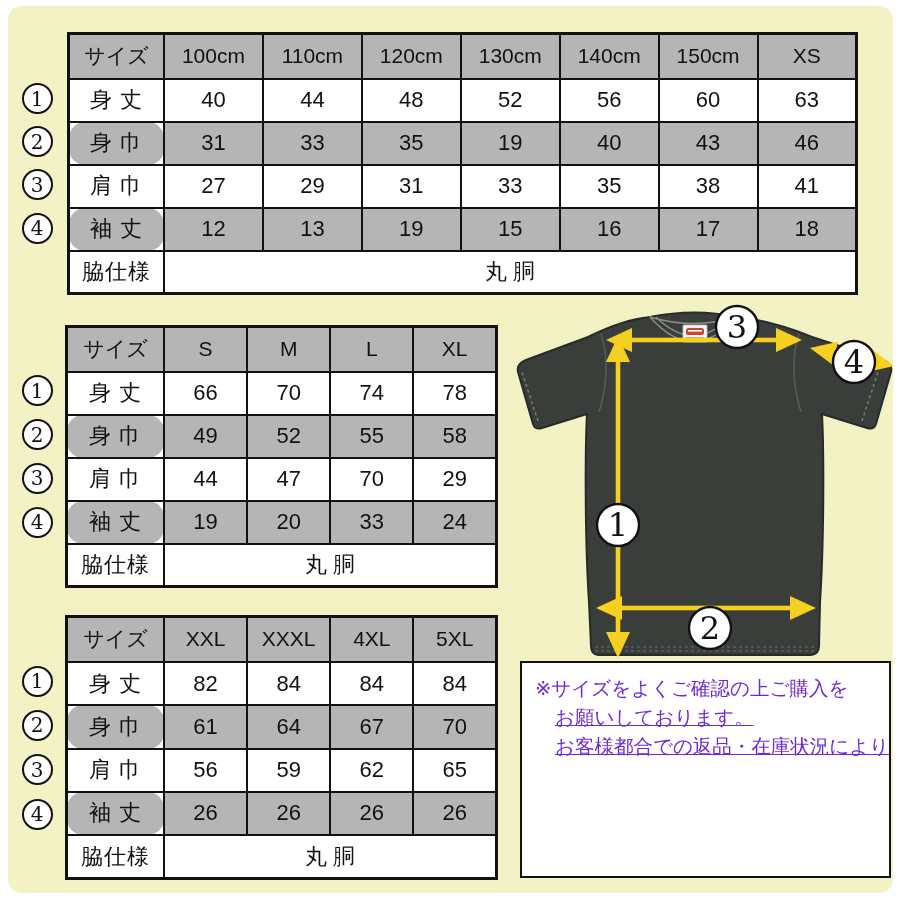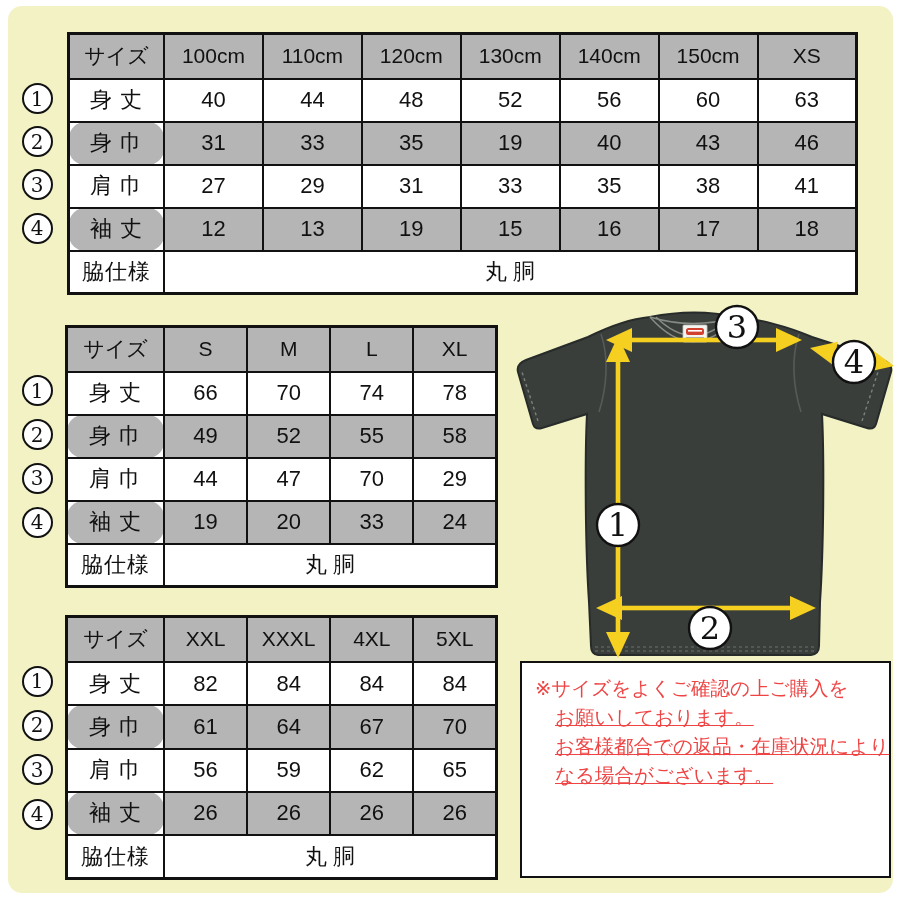--- a/index.html
+++ b/index.html
@@ -33,21 +33,21 @@
         border:2px solid #111;border-radius:50%;background:#fff;box-sizing:border-box;
         font-family:"DejaVu Serif","Liberation Serif",serif;font-size:20px;line-height:1;}
 
   
   .tshirt{position:absolute;left:505px;top:302px;width:392px;height:360px;}
   .marker-num{font-family:"DejaVu Serif","Liberation Serif",serif;font-size:32px;fill:#111;}
 
   
   .notice{position:absolute;left:520px;top:661px;width:371px;height:217px;background:#fff;
         border:2px solid #111;box-sizing:border-box;padding:11px 8px 8px 13px;}
-  .nline{font-size:19.5px;line-height:29px;white-space:nowrap;color:#ef4444;}
+  .nline{font-size:19.5px;line-height:29px;white-space:nowrap;color:#6d28d9;}
   .nline.ind{padding-left:20px;text-decoration:underline;}
 </style>
 </head>
 <body>
 
 <div class="page">
   <div class="panel"></div>
 
   <table class="szt" id="t0">
       <tbody>
@@ -303,15 +303,14 @@
     <g>
       <circle cx="205" cy="326" r="21" fill="#ffffff" stroke="#111" stroke-width="2.4"></circle>
       <text class="marker-num" x="205" y="337" text-anchor="middle">2</text>
     </g>
   </svg>
 
   <aside class="notice">
       <div class="nline">※サイズをよくご確認の上ご購入を</div>
       <div class="nline ind">お願いしております。</div>
       <div class="nline ind">お客様都合での返品・在庫状況により</div>
-      <div class="nline ind">なる場合がございます。</div>
     </aside>
 </div>
 
 </body></html>

